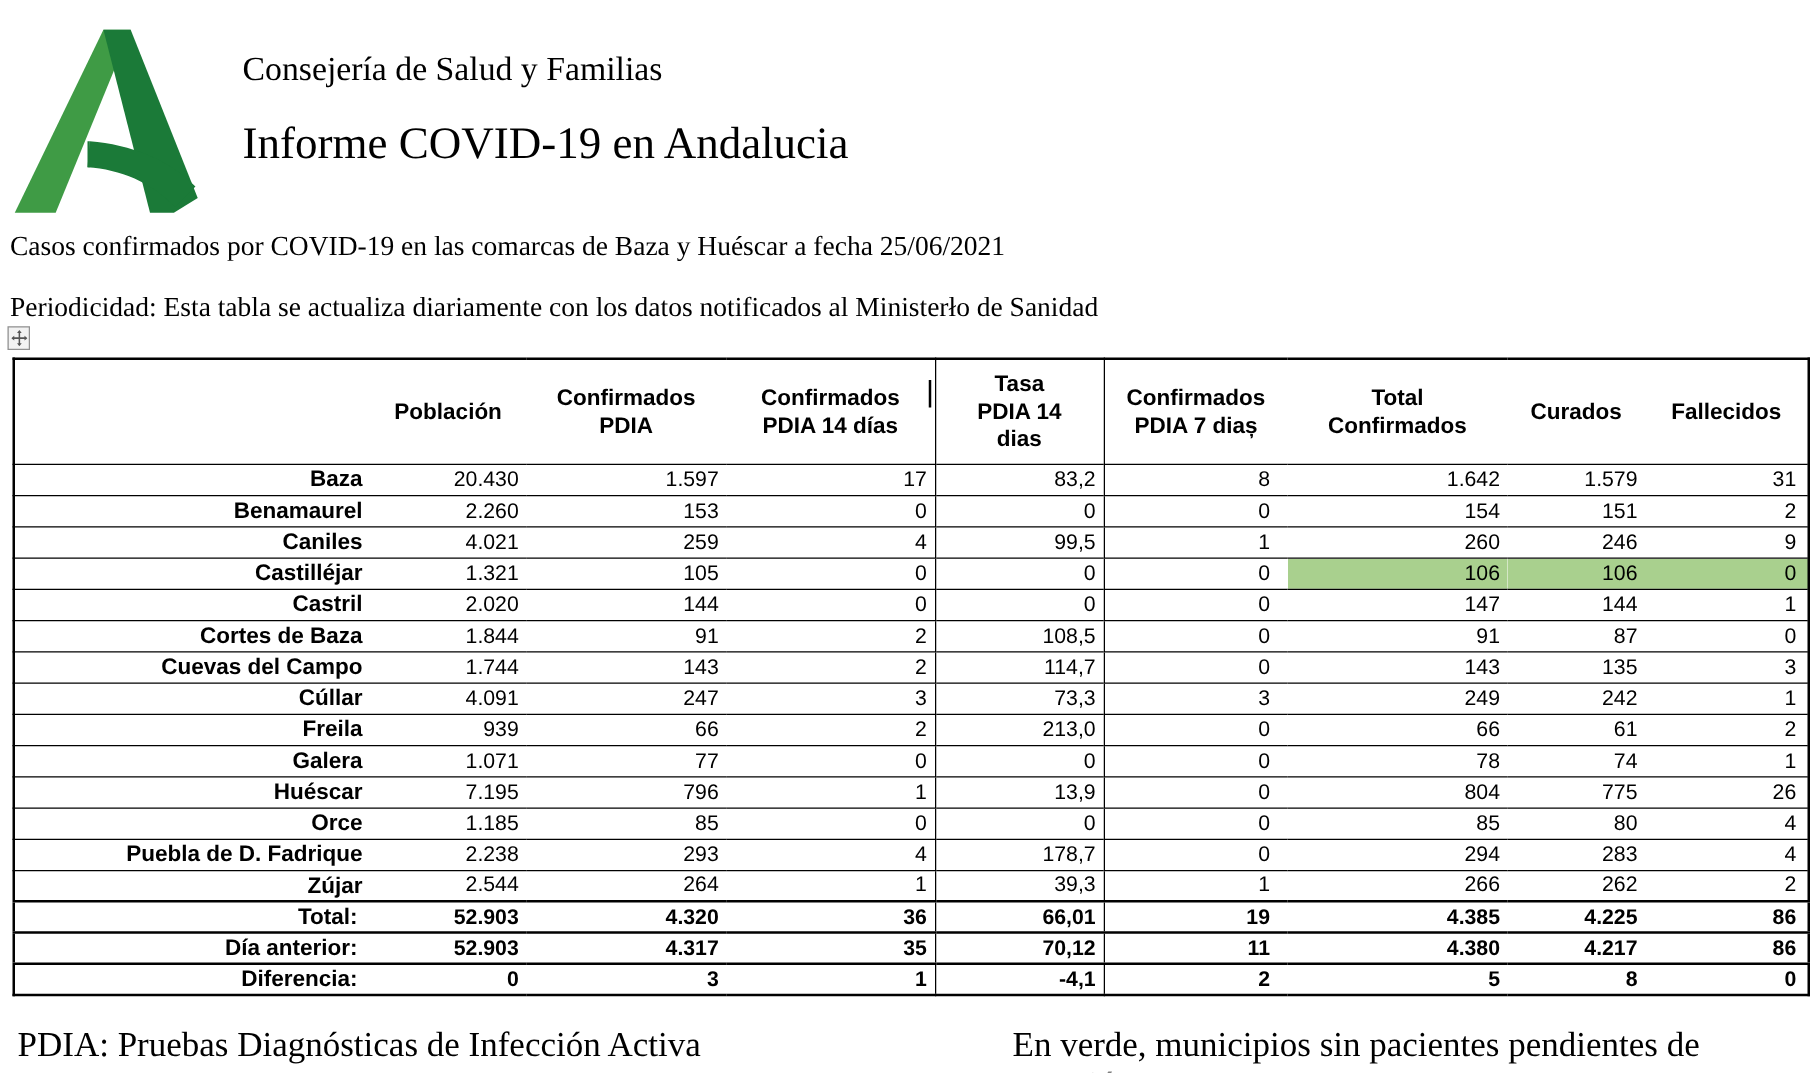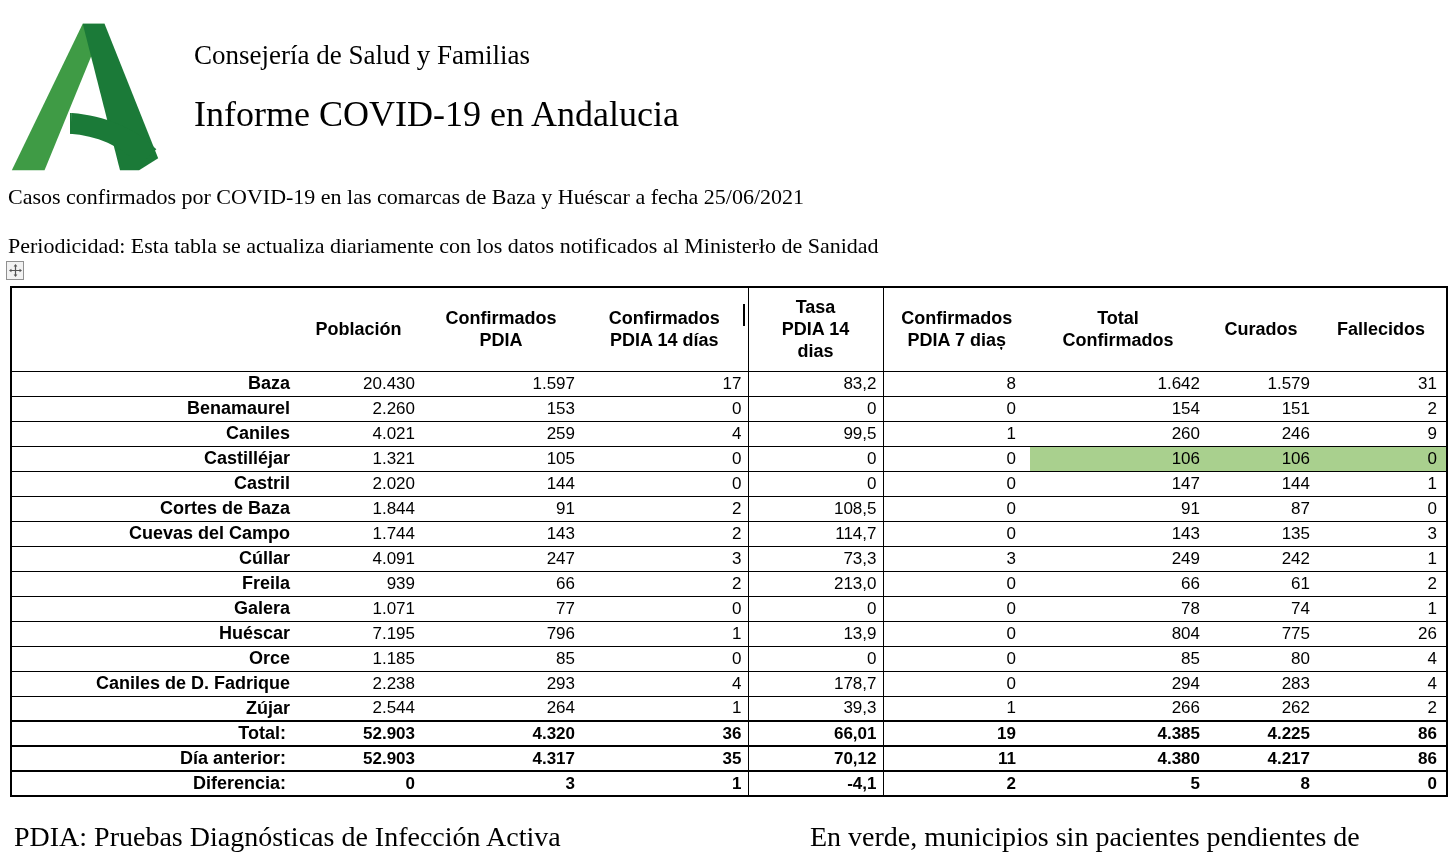--- a/index.html
+++ b/index.html
@@ -244,21 +244,21 @@
             <td class="c1 num-cell">1.185</td>
             <td class="c2 num-cell">85</td>
             <td class="c3 b-right num-cell">0</td>
             <td class="c4 b-right num-cell">0</td>
             <td class="c5 num-cell">0</td>
             <td class="c6 num-cell">85</td>
             <td class="c7 num-cell">80</td>
             <td class="c8 num-cell">4</td>
           </tr>
           <tr>
-            <td class="c0 name-cell">Caniles de D. Fadrique</td>
+            <td class="c0 name-cell">Puebla de D. Fadrique</td>
             <td class="c1 num-cell">2.238</td>
             <td class="c2 num-cell">293</td>
             <td class="c3 b-right num-cell">4</td>
             <td class="c4 b-right num-cell">178,7</td>
             <td class="c5 num-cell">0</td>
             <td class="c6 num-cell">294</td>
             <td class="c7 num-cell">283</td>
             <td class="c8 num-cell">4</td>
           </tr>
           <tr>

